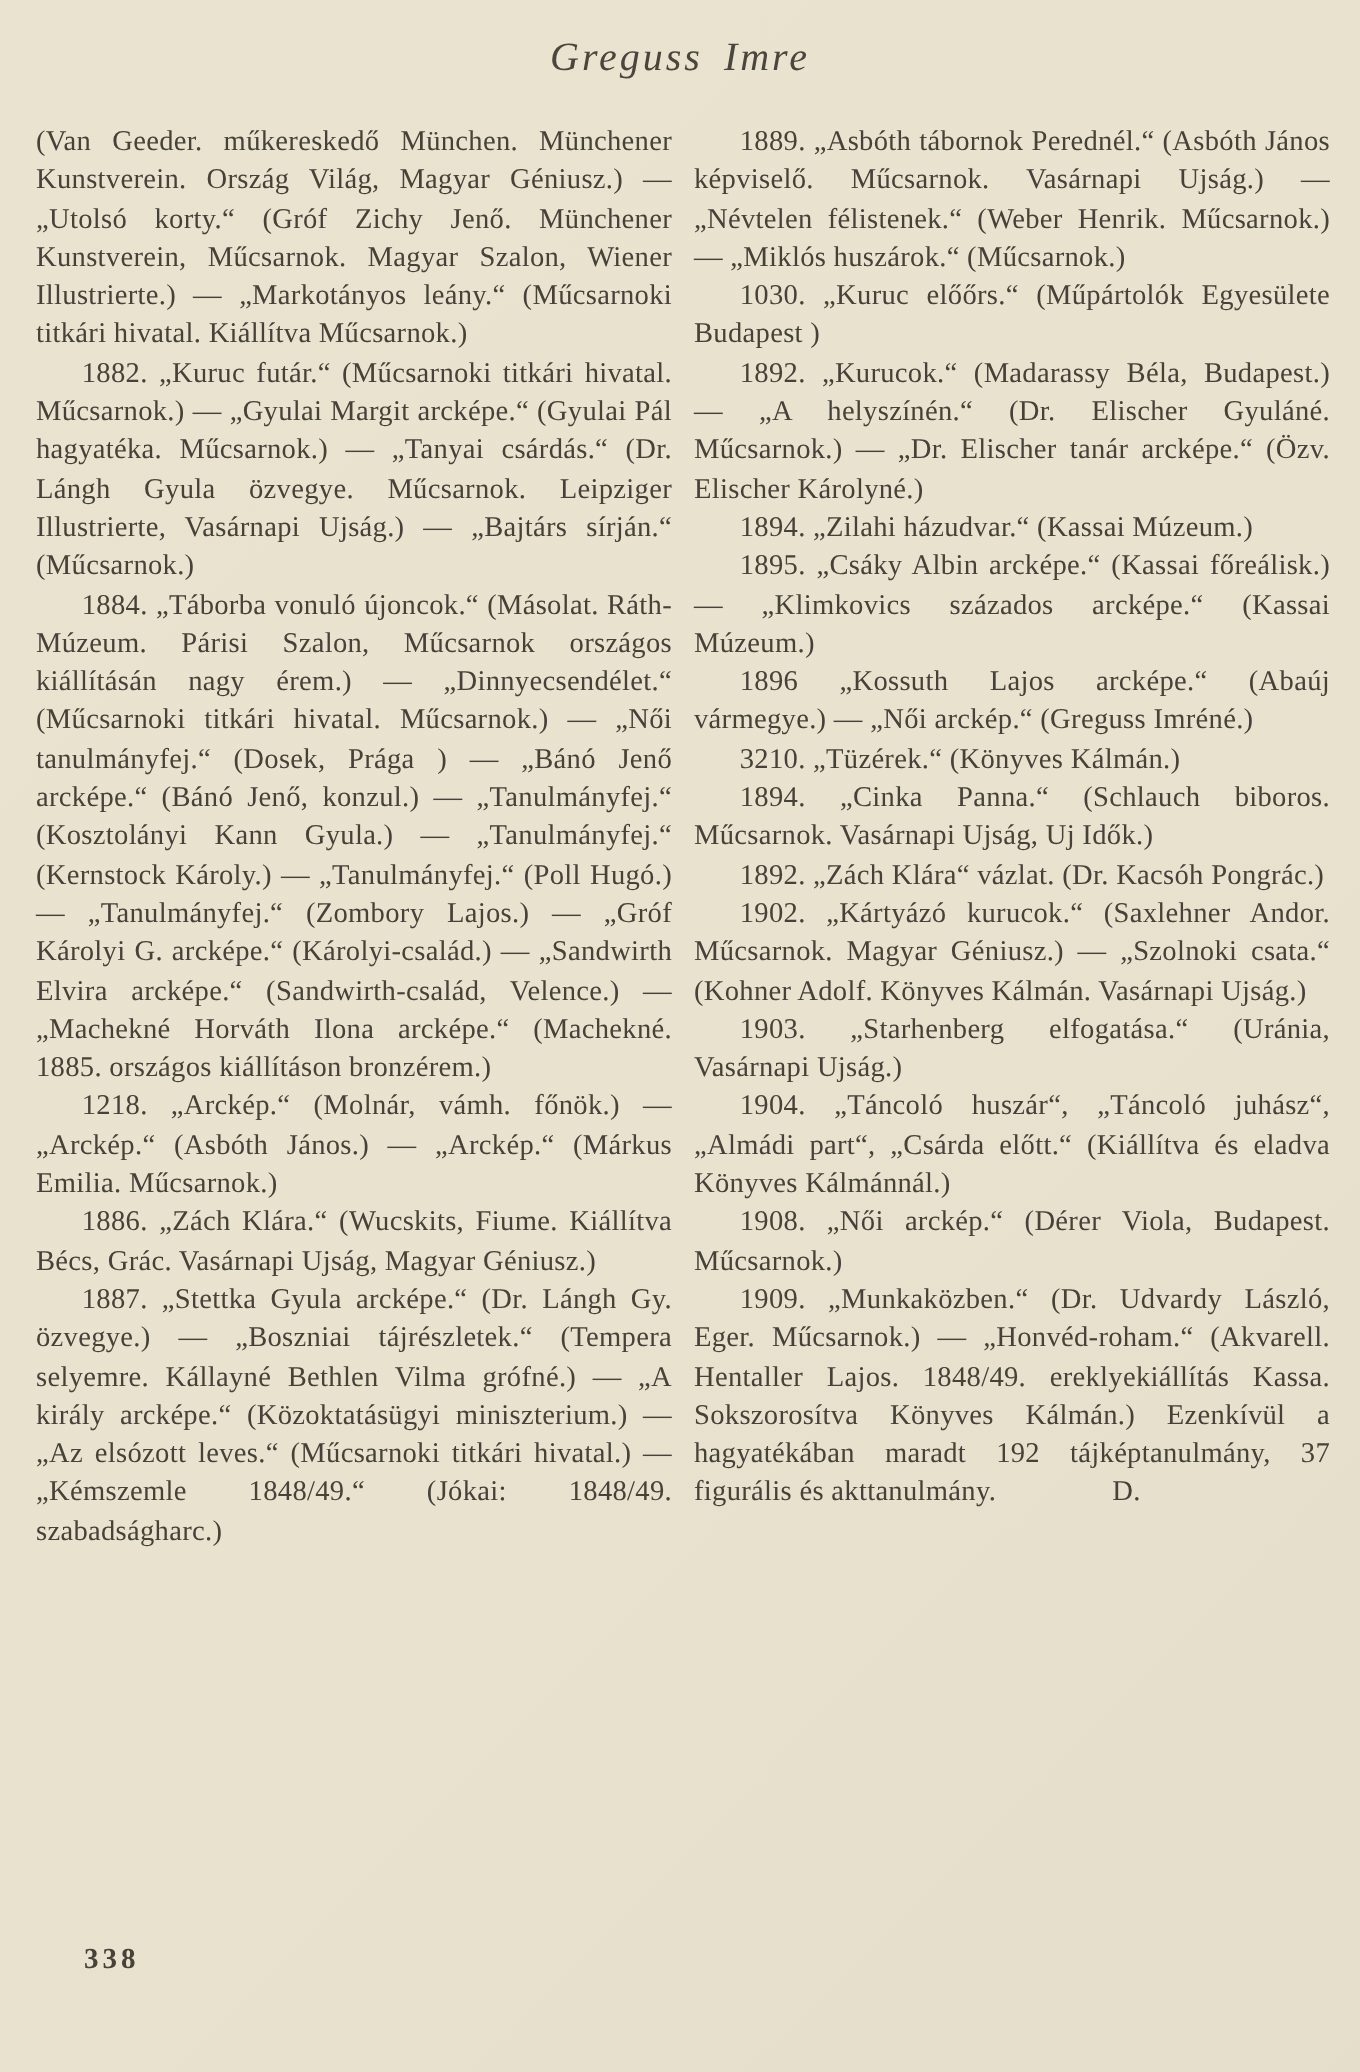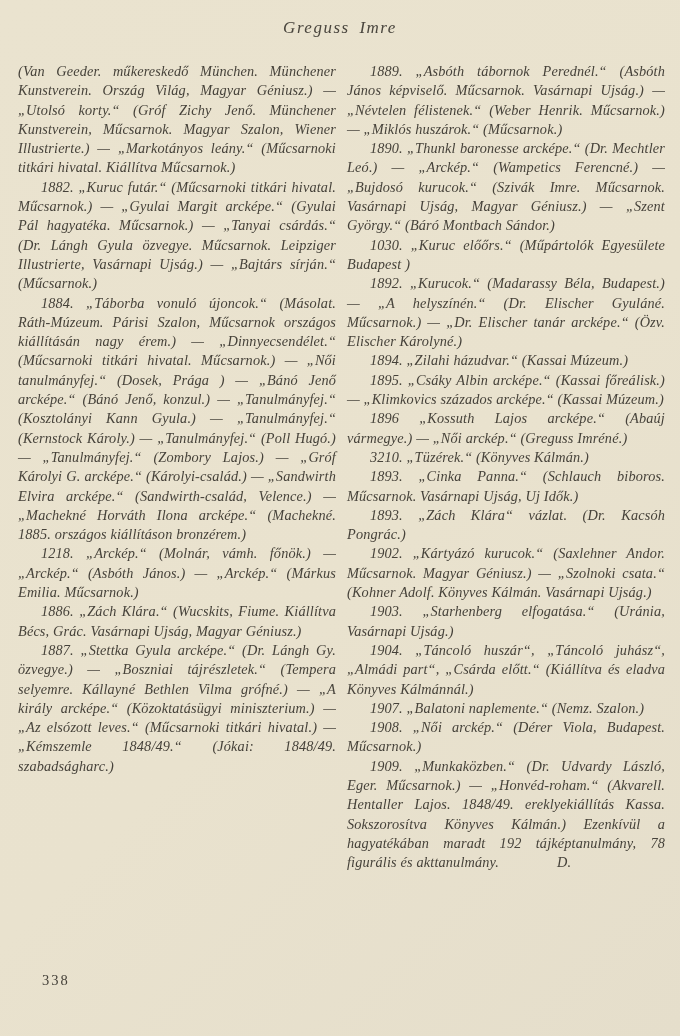--- a/index.html
+++ b/index.html
@@ -21,61 +21,61 @@
     color: #433f37;
     box-sizing: border-box;
   }
   .running-head {
     position: absolute;
     top: 18px;
     left: 0;
     width: 100%;
     text-align: center;
     font-style: italic;
-    font-size: 17px;
+    font-size: 20px;
     letter-spacing: 1.5px;
     word-spacing: 4px;
     color: #4a463e;
   }
   .columns {
     position: absolute;
     top: 62px;
     left: 18px;
     width: 644px;
     display: flex;
     gap: 11px;
   }
   .col {
     width: 318px;
     flex: 0 0 318px;
     text-align: justify;
     font-size: 14.3px;
     line-height: 19.3px;
     letter-spacing: 0.15px;
     color: #46423a;
-    font-style: italic;
   }
   .col p {
     margin: 0;
     padding: 0;
   }
   .col p.indent {
     text-indent: 1.6em;
   }
   .sig {
     display: inline-block;
     margin-left: 2.2em;
   }
   .page-number {
     position: absolute;
     left: 42px;
     top: 972px;
     font-size: 14.5px;
     letter-spacing: 2px;
     color: #46423a;
+    font-weight: bold;
   }
 </style>
 </head>
 <body>
 
 <div class="page">
 
   <div class="running-head">Greguss Imre</div>
 
   <div class="columns">
@@ -84,36 +84,34 @@
       <p>(Van Geeder. műkereskedő München. Münchener Kunstverein. Ország Világ, Magyar Géniusz.) — „Utolsó korty.“ (Gróf Zichy Jenő. Münchener Kunstverein, Műcsarnok. Magyar Szalon, Wiener Illustrierte.) — „Markotányos leány.“ (Műcsarnoki titkári hivatal. Kiállítva Műcsarnok.)</p>
       <p class="indent">1882. „Kuruc futár.“ (Műcsarnoki titkári hivatal. Műcsarnok.) — „Gyulai Margit arcképe.“ (Gyulai Pál hagyatéka. Műcsarnok.) — „Tanyai csárdás.“ (Dr. Lángh Gyula özvegye. Műcsarnok. Leipziger Illustrierte, Vasárnapi Ujság.) — „Bajtárs sírján.“ (Műcsarnok.)</p>
       <p class="indent">1884. „Táborba vonuló újoncok.“ (Másolat. Ráth-Múzeum. Párisi Szalon, Műcsarnok országos kiállításán nagy érem.) — „Dinnyecsendélet.“ (Műcsarnoki titkári hivatal. Műcsarnok.) — „Női tanulmányfej.“ (Dosek, Prága ) — „Bánó Jenő arcképe.“ (Bánó Jenő, konzul.) — „Tanulmányfej.“ (Kosztolányi Kann Gyula.) — „Tanulmányfej.“ (Kernstock Károly.) — „Tanulmányfej.“ (Poll Hugó.) — „Tanulmányfej.“ (Zombory Lajos.) — „Gróf Károlyi G. arcképe.“ (Károlyi-család.) — „Sandwirth Elvira arcképe.“ (Sandwirth-család, Velence.) — „Machekné Horváth Ilona arcképe.“ (Machekné. 1885. országos kiállításon bronzérem.)</p>
       <p class="indent">1218. „Arckép.“ (Molnár, vámh. főnök.) — „Arckép.“ (Asbóth János.) — „Arckép.“ (Márkus Emilia. Műcsarnok.)</p>
       <p class="indent">1886. „Zách Klára.“ (Wucskits, Fiume. Kiállítva Bécs, Grác. Vasárnapi Ujság, Magyar Géniusz.)</p>
       <p class="indent">1887. „Stettka Gyula arcképe.“ (Dr. Lángh Gy. özvegye.) — „Boszniai tájrészletek.“ (Tempera selyemre. Kállayné Bethlen Vilma grófné.) — „A király arcképe.“ (Közoktatásügyi miniszterium.) — „Az elsózott leves.“ (Műcsarnoki titkári hivatal.) — „Kémszemle 1848/49.“ (Jókai: 1848/49. szabadságharc.)</p>
     </div>
 
     <div class="col">
       <p class="indent">1889. „Asbóth tábornok Perednél.“ (Asbóth János képviselő. Műcsarnok. Vasárnapi Ujság.) — „Névtelen félistenek.“ (Weber Henrik. Műcsarnok.) — „Miklós huszárok.“ (Műcsarnok.)</p>
-      <p class="indent">1890. „Thunkl baronesse arcképe.“ (Dr. Mechtler Leó.) — „Arckép.“ (Wampetics Ferencné.) — „Bujdosó kurucok.“ (Szivák Imre. Műcsarnok. Vasárnapi Ujság, Magyar Géniusz.) — „Szent György.“ (Báró Montbach Sándor.)</p>
       <p class="indent">1030. „Kuruc előőrs.“ (Műpártolók Egyesülete Budapest )</p>
       <p class="indent">1892. „Kurucok.“ (Madarassy Béla, Budapest.) — „A helyszínén.“ (Dr. Elischer Gyuláné. Műcsarnok.) — „Dr. Elischer tanár arcképe.“ (Özv. Elischer Károlyné.)</p>
       <p class="indent">1894. „Zilahi házudvar.“ (Kassai Múzeum.)</p>
       <p class="indent">1895. „Csáky Albin arcképe.“ (Kassai főreálisk.) — „Klimkovics százados arcképe.“ (Kassai Múzeum.)</p>
       <p class="indent">1896 „Kossuth Lajos arcképe.“ (Abaúj vármegye.) — „Női arckép.“ (Greguss Imréné.)</p>
       <p class="indent">3210. „Tüzérek.“ (Könyves Kálmán.)</p>
-      <p class="indent">1893. „Cinka Panna.“ (Schlauch biboros. Műcsarnok. Vasárnapi Ujság, Uj Idők.)</p>
-      <p class="indent">1893. „Zách Klára“ vázlat. (Dr. Kacsóh Pongrác.)</p>
+      <p class="indent">1894. „Cinka Panna.“ (Schlauch biboros. Műcsarnok. Vasárnapi Ujság, Uj Idők.)</p>
+      <p class="indent">1892. „Zách Klára“ vázlat. (Dr. Kacsóh Pongrác.)</p>
       <p class="indent">1902. „Kártyázó kurucok.“ (Saxlehner Andor. Műcsarnok. Magyar Géniusz.) — „Szolnoki csata.“ (Kohner Adolf. Könyves Kálmán. Vasárnapi Ujság.)</p>
       <p class="indent">1903. „Starhenberg elfogatása.“ (Uránia, Vasárnapi Ujság.)</p>
       <p class="indent">1904. „Táncoló huszár“, „Táncoló juhász“, „Almádi part“, „Csárda előtt.“ (Kiállítva és eladva Könyves Kálmánnál.)</p>
-      <p class="indent">1907. „Balatoni naplemente.“ (Nemz. Szalon.)</p>
       <p class="indent">1908. „Női arckép.“ (Dérer Viola, Budapest. Műcsarnok.)</p>
       <p class="indent">
-        <span>1909. „Munkaközben.“ (Dr. Udvardy László, Eger. Műcsarnok.) — „Honvéd-roham.“ (Akvarell. Hentaller Lajos. 1848/49. ereklyekiállítás Kassa. Sokszorosítva Könyves Kálmán.) Ezenkívül a hagyatékában maradt 192 tájképtanulmány, 78 figurális és akttanulmány.</span>
+        <span>1909. „Munkaközben.“ (Dr. Udvardy László, Eger. Műcsarnok.) — „Honvéd-roham.“ (Akvarell. Hentaller Lajos. 1848/49. ereklyekiállítás Kassa. Sokszorosítva Könyves Kálmán.) Ezenkívül a hagyatékában maradt 192 tájképtanulmány, 37 figurális és akttanulmány.</span>
         <span class="sig">D.</span>
       </p>
     </div>
 
   </div>
 
   <div class="page-number">338</div>
 
 </div>
 

